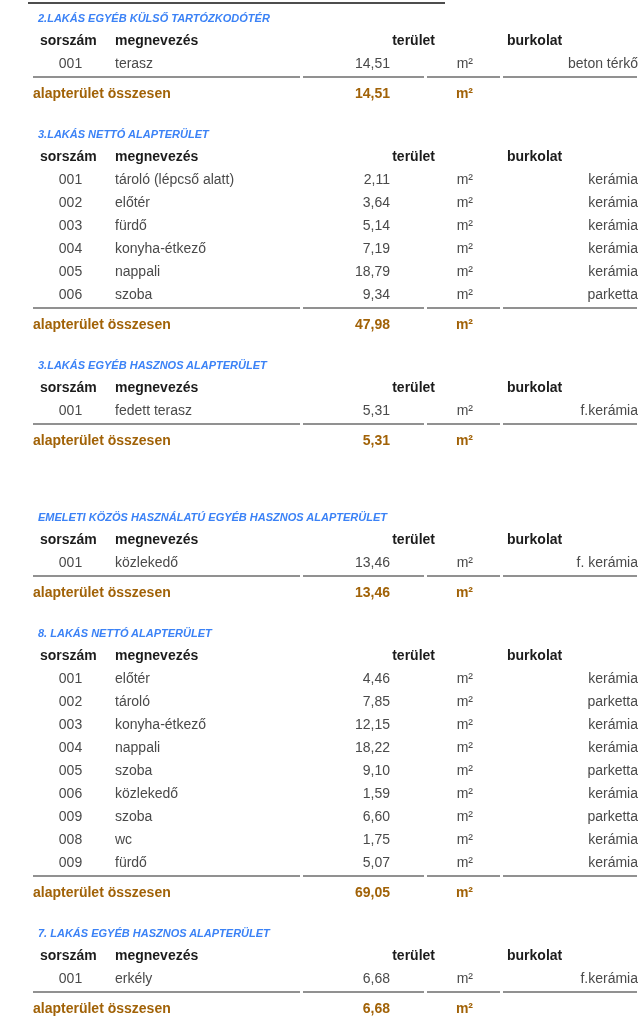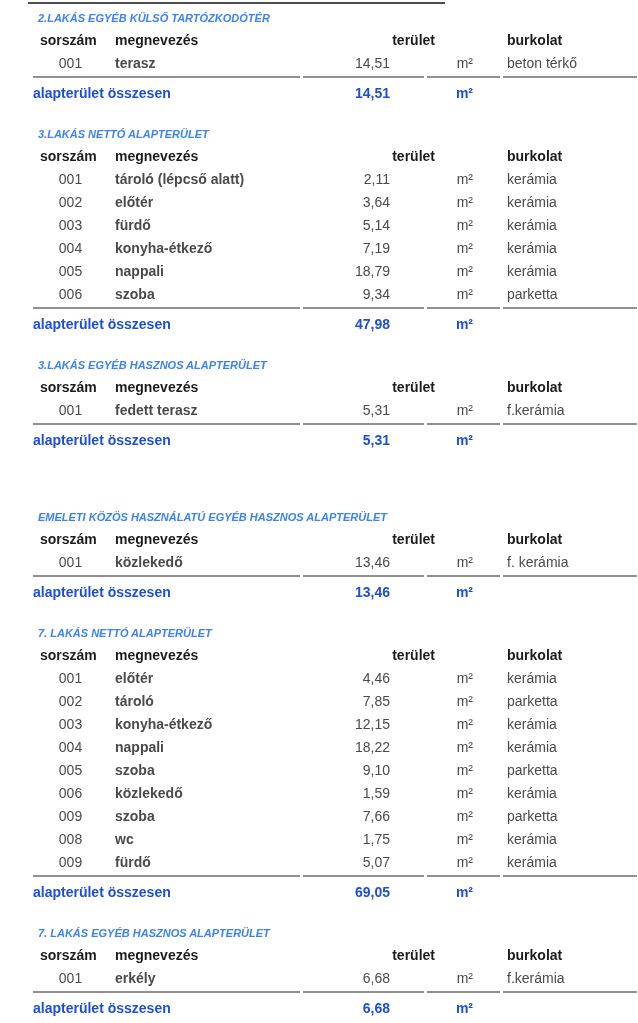--- a/index.html
+++ b/index.html
@@ -37,38 +37,38 @@
     font-size: 14px;
     white-space: nowrap;
   }
   .row span { display: block; }
   .header span { font-weight: bold; color: #1c1c1c; }
   .header .c1 { text-align: left; padding: 0 0 0 2px; }
   .h-terulet { grid-column: 3 / 5; text-align: right; padding-right: 38px; }
   .h-burkolat { grid-column: 5; padding-left: 34px; }
   .data span { color: #4a4a4a; }
   .c1 { text-align: center; padding-right: 12px; }
-  .c2 { text-align: left; font-weight: bold; }
+  .c2 { text-align: left; }
   .c3 { text-align: right; }
   .c4 { text-align: right; }
-  .c5 { padding-left: 34px; }
+  .c5 { padding-left: 34px; text-align: right; }
   .rule {
     display: flex;
     gap: 3px;
     height: 2px;
     width: 604px;
     margin: 1px 0 2px -5px;
   }
   .rule i { display: block; height: 2px; background: #919191; }
   .rule i:nth-child(1) { width: 267px; }
   .rule i:nth-child(2) { width: 121px; }
   .rule i:nth-child(3) { width: 73px; }
   .rule i:nth-child(4) { flex: 1; }
   .total { padding-top: 2px; }
-  .total span { font-weight: bold; color: #1d4ed8; }
+  .total span { font-weight: bold; color: #a16207; }
   .total .label { grid-column: 1 / 3; margin-left: -5px; text-align: left; padding: 0; }
 </style>
 </head>
 <body>
 
 <div class="top-rule"></div>
 
 <div class="content">
   <section class="table first">
     <h2 class="title">2.LAKÁS EGYÉB KÜLSŐ TARTÓZKODÓTÉR</h2>
@@ -223,21 +223,21 @@
       </div>
     <div class="row total">
       <span class="label">alapterület összesen</span>
       <span class="c3">13,46</span>
       <span class="c4">m²</span>
       <span class="c5"></span>
     </div>
   </section>
 
   <section class="table">
-    <h2 class="title">7. LAKÁS NETTÓ ALAPTERÜLET</h2>
+    <h2 class="title">8. LAKÁS NETTÓ ALAPTERÜLET</h2>
     <div class="row header">
       <span class="c1 h-sorszam">sorszám</span>
       <span class="c2 h-megnevezes">megnevezés</span>
       <span class="h-terulet">terület</span>
       <span class="h-burkolat">burkolat</span>
     </div>
     <div class="rows">
         <div class="row data">
           <span class="c1">001</span>
           <span class="c2">előtér</span>
@@ -276,21 +276,21 @@
         <div class="row data">
           <span class="c1">006</span>
           <span class="c2">közlekedő</span>
           <span class="c3">1,59</span>
           <span class="c4">m²</span>
           <span class="c5">kerámia</span>
         </div>
         <div class="row data">
           <span class="c1">009</span>
           <span class="c2">szoba</span>
-          <span class="c3">7,66</span>
+          <span class="c3">6,60</span>
           <span class="c4">m²</span>
           <span class="c5">parketta</span>
         </div>
         <div class="row data">
           <span class="c1">008</span>
           <span class="c2">wc</span>
           <span class="c3">1,75</span>
           <span class="c4">m²</span>
           <span class="c5">kerámia</span>
         </div>

